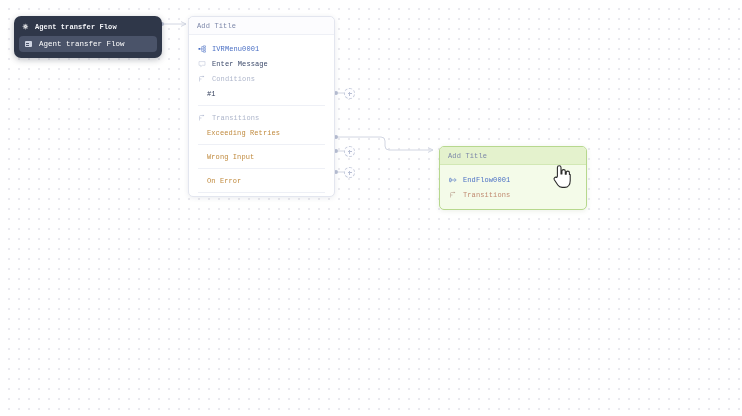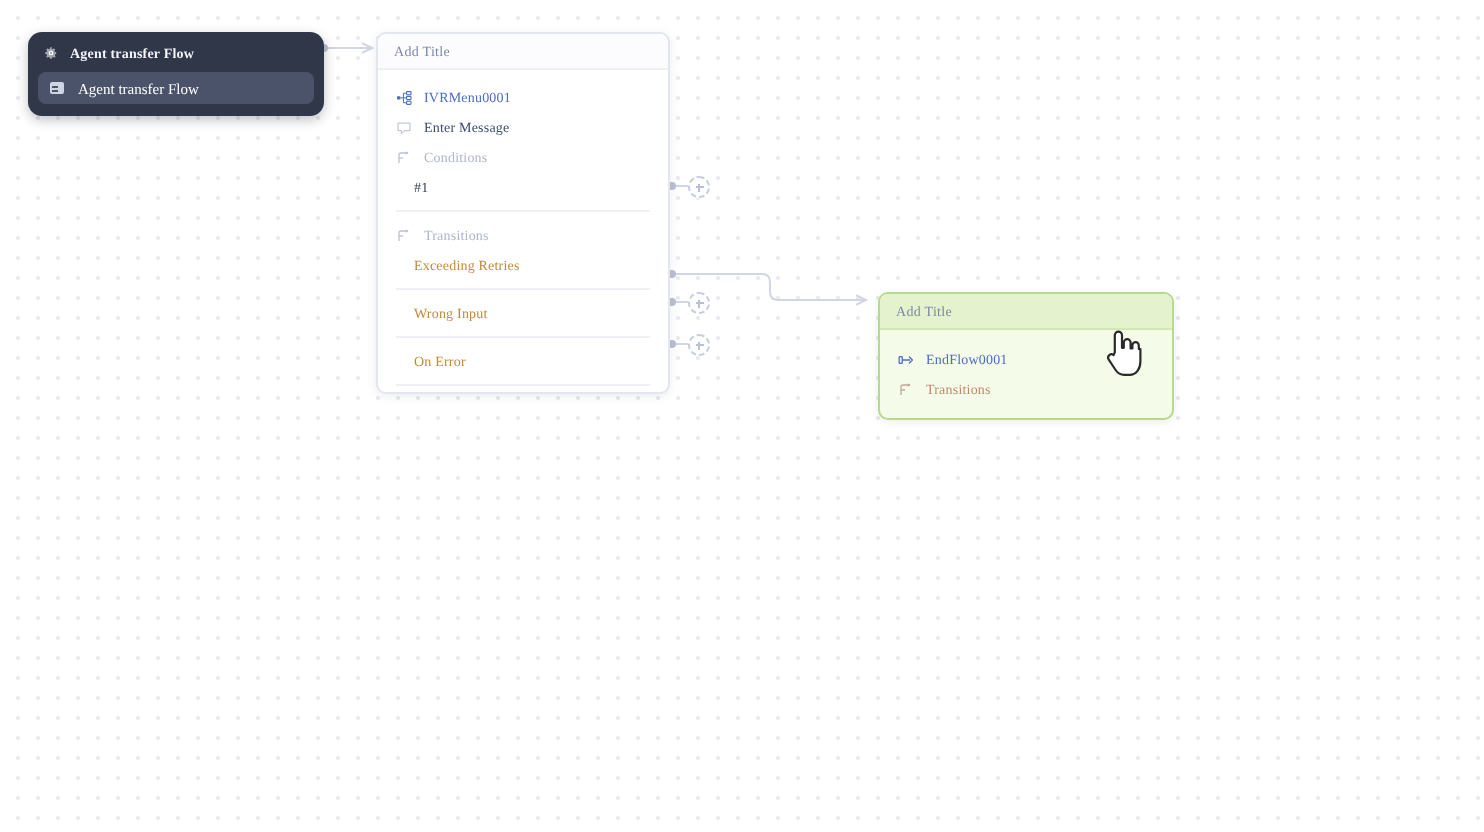--- a/index.html
+++ b/index.html
@@ -10,21 +10,21 @@
   #canvas {
     position: relative;
     width: 742px;
     height: 416px;
     overflow: hidden;
     background-color: #ffffff;
     background-image:
       radial-gradient(circle, #e9e9ef 1px, transparent 1.1px);
     background-size: 10px 10px;
     background-position: 4px 4px;
-    font-family: Liberation Serif, serif;
+    font-family: Liberation Mono, monospace;
     -webkit-font-smoothing: antialiased;
   }
 
   
   #edges {
     position: absolute;
     left: 0; top: 0;
     width: 742px;
     height: 416px;
     pointer-events: none;

